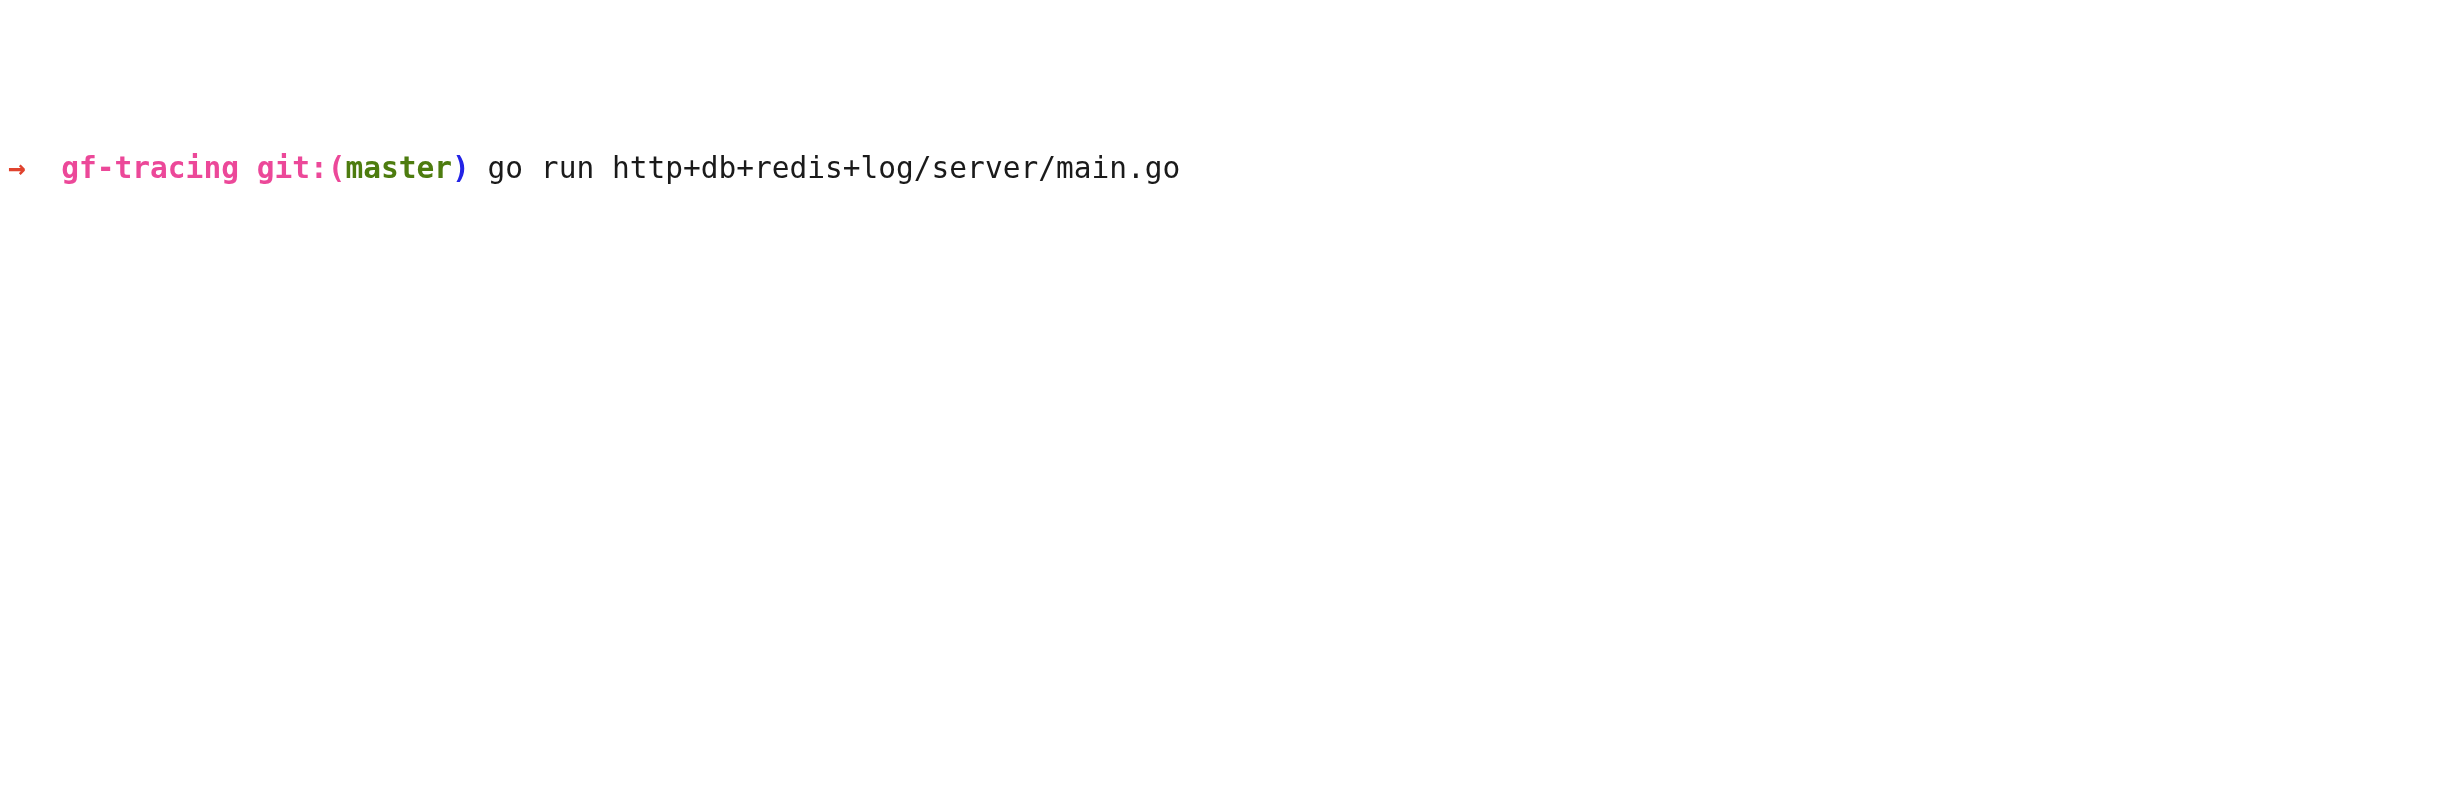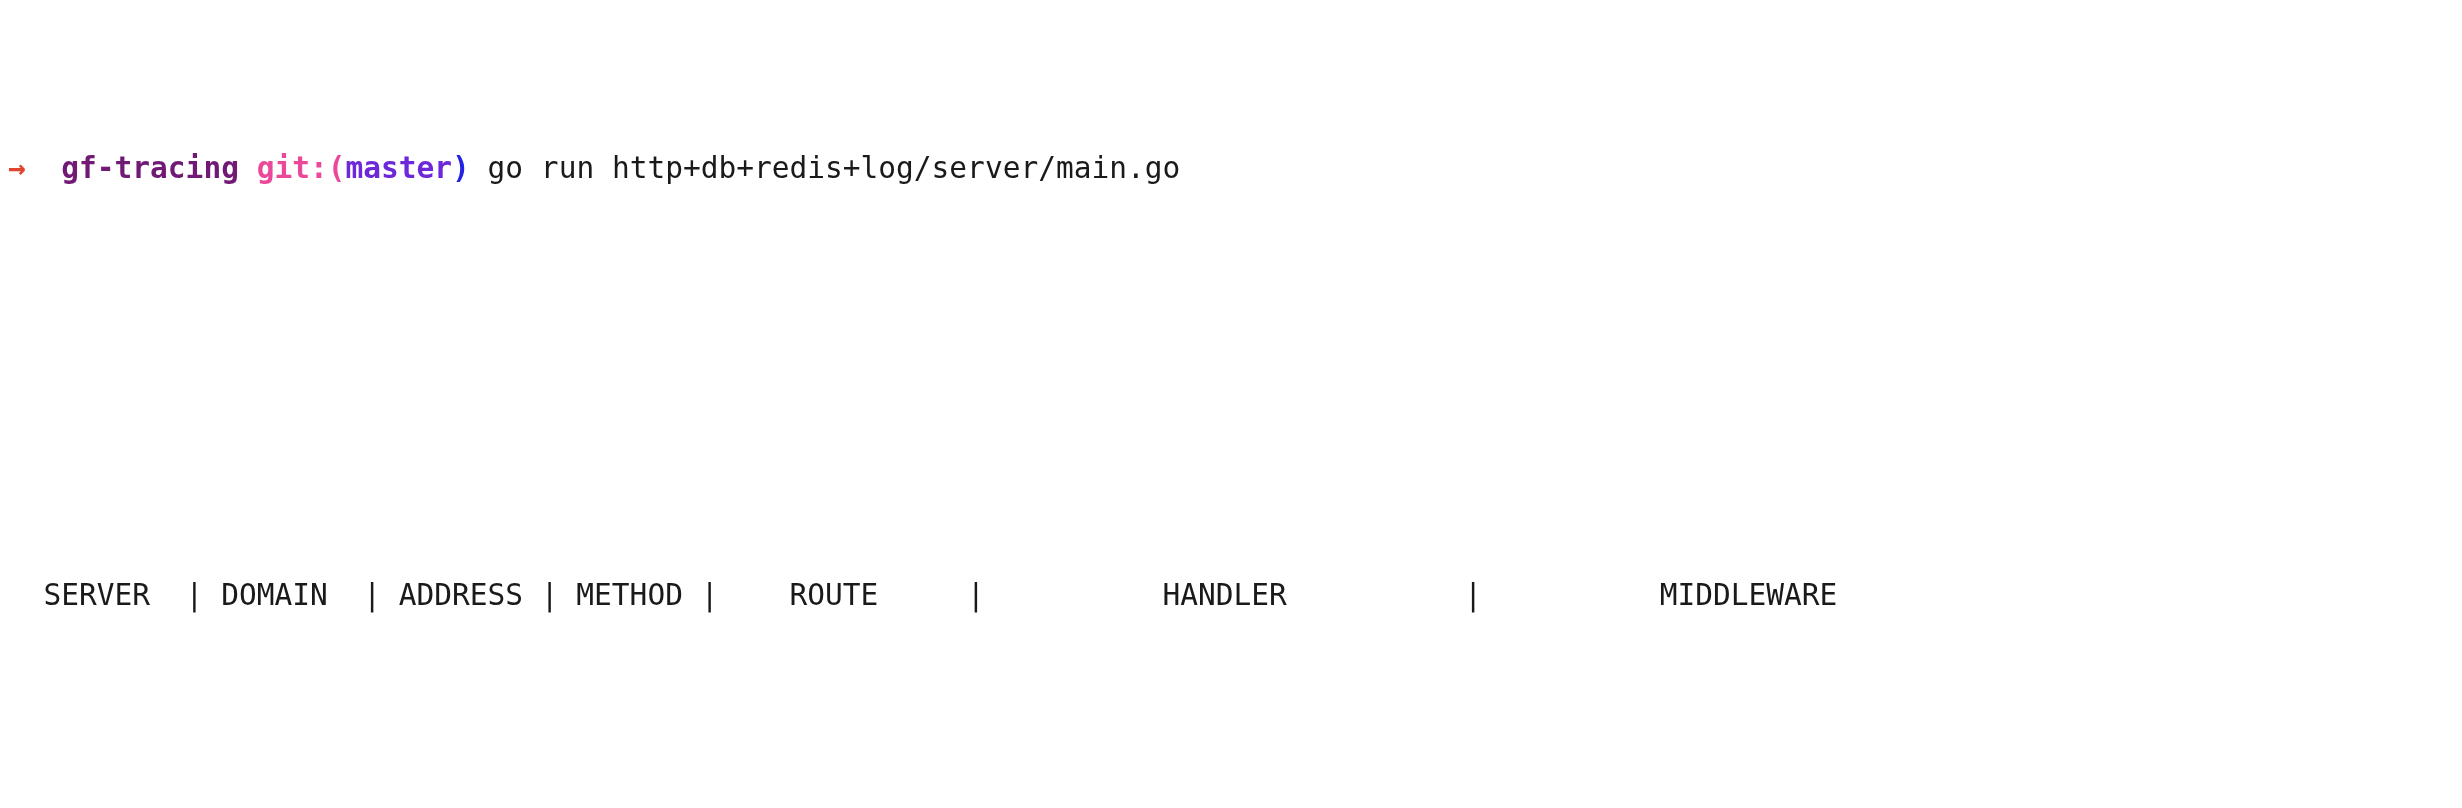--- a/index.html
+++ b/index.html
@@ -25,26 +25,25 @@
     height: 47.5px;
     white-space: pre;
   }
   .bold { font-weight: bold; }
 </style>
 </head>
 <body>
 
 <div id="terminal">
 
-  <div class="line"><span class="bold" style="color: rgb(224, 67, 46);">→  </span><span class="bold" style="color: #701a75;">gf-tracing</span><span class="bold" style="color: #ec4899;"> git:(</span><span class="bold" style="color: #6d28d9; text-align: right;">master</span><span class="bold" style="color: rgb(35, 35, 230);">)</span><span> go run http+db+redis+log/server/main.go</span></div>
+  <div class="line"><span class="bold" style="color: rgb(224, 67, 46);">→  </span><span class="bold" style="color: #ec4899;">gf-tracing</span><span class="bold" style="color: #ec4899;"> git:(</span><span class="bold" style="color: #4d7c0f; text-align: right;">master</span><span class="bold" style="color: rgb(35, 35, 230);">)</span><span> go run http+db+redis+log/server/main.go</span></div>
 
 
   <div class="line"></div>
 
-  <div class="line">  SERVER  | DOMAIN  | ADDRESS | METHOD |    ROUTE     |          HANDLER          |          MIDDLEWARE</div>
   
   
   
   
   
   
   
 
   
 

